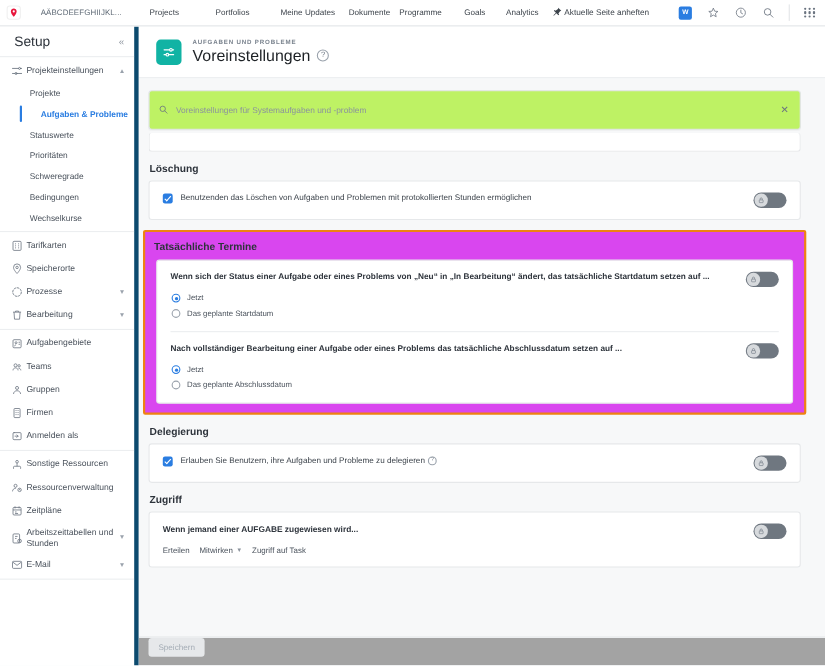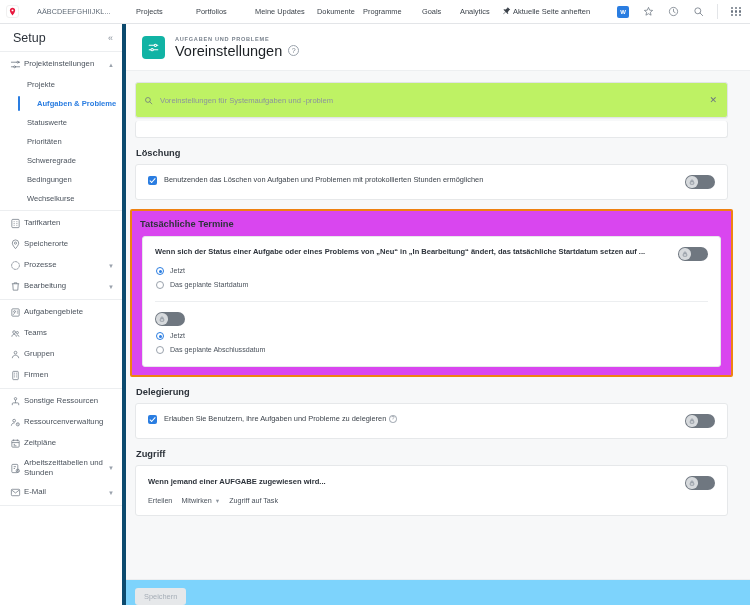--- a/index.html
+++ b/index.html
@@ -207,22 +207,22 @@
   .access-sub {
     display: flex; align-items: center; gap: 9px; margin-top: 6px;
     font-size: 7.2px; color: #4a525c;
   }
   .access-sub .sel { display: flex; align-items: center; gap: 3px; cursor: pointer; }
   .access-sub .sel .cv { font-size: 5.5px; color: #8b939d; }
 
   
   .savebar {
     position: absolute; left: 0; right: 0; bottom: 0; height: 26px;
-    background: #7dd3fc; border-top: 1px solid #eceef0;
-    display: flex; align-items: flex-end; padding-left: 9px; z-index: 10;
+    background: #a3a3a3; border-top: 1px solid #eceef0;
+    display: flex; align-items: flex-start; padding-left: 9px; z-index: 10;
   }
   .save-btn {
     background: #e6e8ea; color: #a5adb6; border: none; border-radius: 3px;
     font-size: 7.4px; padding: 4px 9px; font-family: "Liberation Sans", sans-serif;
     cursor: not-allowed;
   }
 </style>
 </head>
 <body>
 
@@ -386,20 +386,29 @@
       <span class="sb-label">Gruppen</span>
     </div>
     <div class="sb-row">
       <span class="sb-ico">
         <svg width="11" height="11" viewBox="0 0 24 24" stroke="#6b7480" stroke-width="1.6" fill="none">
             <rect x="6" y="3" width="12" height="18" rx="1.5"></rect>
             <path d="M9 7h2M13 7h2M9 11h2M13 11h2M9 15h2M13 15h2"></path>
           </svg>
       </span>
       <span class="sb-label">Firmen</span>
+    </div>
+    <div class="sb-row">
+      <span class="sb-ico">
+        <svg width="11" height="11" viewBox="0 0 24 24" stroke="#6b7480" stroke-width="1.6" fill="none" stroke-linecap="round">
+            <rect x="4" y="5" width="16" height="14" rx="2"></rect>
+            <path d="M8 12h6M11.5 9.5L14 12l-2.5 2.5"></path>
+          </svg>
+      </span>
+      <span class="sb-label">Anmelden als</span>
     </div>
   </div>
 
   <div class="sb-group">
     <div class="sb-row">
       <span class="sb-ico">
         <svg width="11" height="11" viewBox="0 0 24 24" stroke="#6b7480" stroke-width="1.6" fill="none">
             <circle cx="12" cy="6" r="2.6"></circle>
             <path d="M12 8.6V12M5 20v-3a2 2 0 012-2h10a2 2 0 012 2v3M12 12v3"></path>
           </svg>
@@ -528,20 +537,21 @@
           <div class="radio-row">
             <span class="radio"></span>
             <span class="radio-label">Das geplante Startdatum</span>
           </div>
         </div>
 
         <div class="sub-sep"></div>
 
         <div class="sub-block">
           <div class="opt-row">
+            <span class="opt-text bold">Nach vollständiger Bearbeitung einer Aufgabe oder eines Problems das tatsächliche Abschlussdatum setzen auf ...</span>
             <span class="toggle">
               <span class="knob">
                 <svg width="6" height="6" viewBox="0 0 24 24" stroke="#6b7480" stroke-width="2.2" fill="none">
                     <rect x="5" y="11" width="14" height="10" rx="2"></rect>
                     <path d="M8 11V7.5a4 4 0 018 0V11"></path>
                   </svg>
               </span>
             </span>
           </div>
           <div class="radio-row">

